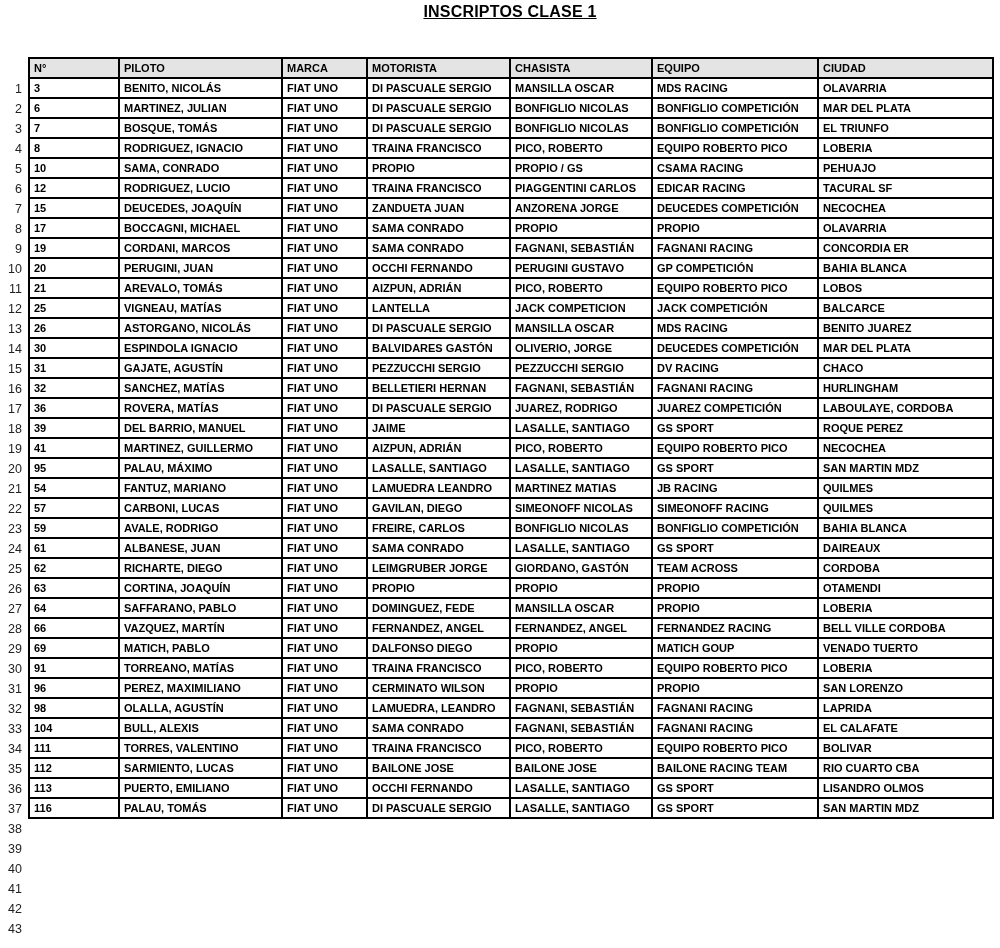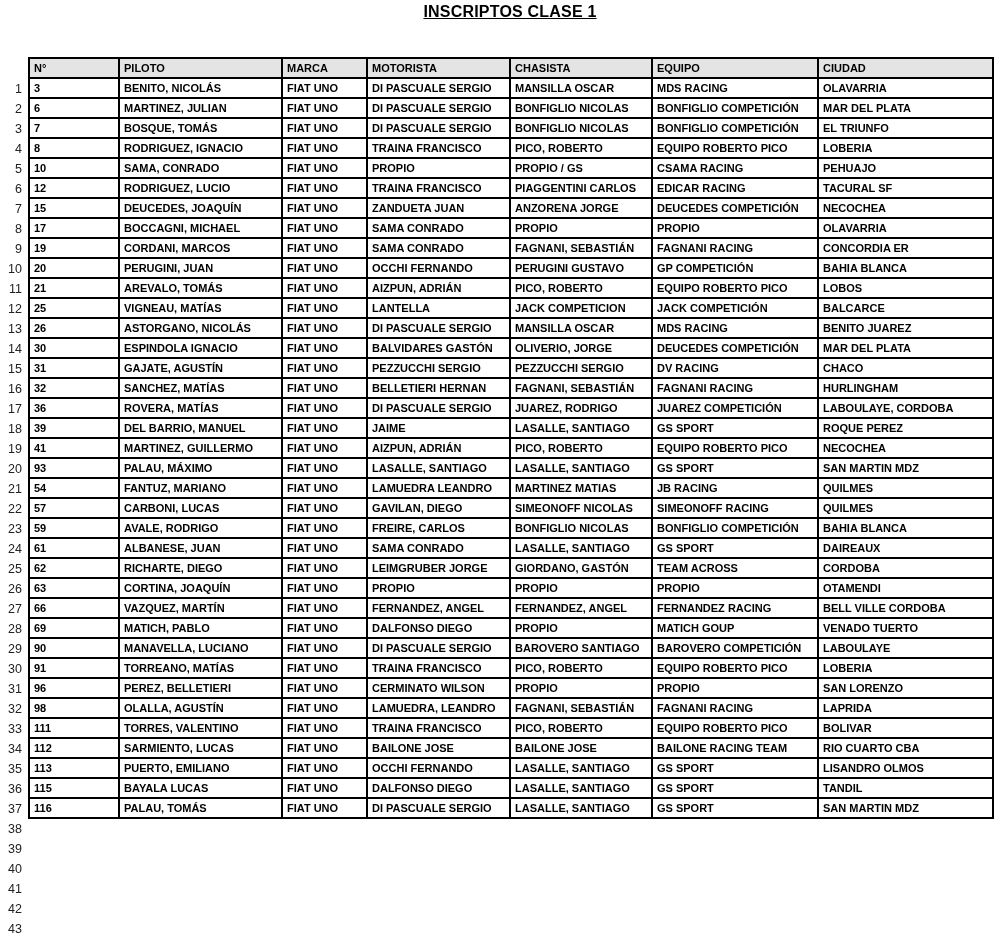--- a/index.html
+++ b/index.html
@@ -304,21 +304,21 @@
           <tr>
             <td>41</td>
             <td>MARTINEZ, GUILLERMO</td>
             <td>FIAT UNO</td>
             <td>AIZPUN, ADRIÁN</td>
             <td>PICO, ROBERTO</td>
             <td>EQUIPO ROBERTO PICO</td>
             <td>NECOCHEA</td>
           </tr>
           <tr>
-            <td>93</td>
+            <td>95</td>
             <td>PALAU, MÁXIMO</td>
             <td>FIAT UNO</td>
             <td>LASALLE, SANTIAGO</td>
             <td>LASALLE, SANTIAGO</td>
             <td>GS SPORT</td>
             <td>SAN MARTIN MDZ</td>
           </tr>
           <tr>
             <td>54</td>
             <td>FANTUZ, MARIANO</td>
@@ -367,74 +367,83 @@
           <tr>
             <td>63</td>
             <td>CORTINA, JOAQUÍN</td>
             <td>FIAT UNO</td>
             <td>PROPIO</td>
             <td>PROPIO</td>
             <td>PROPIO</td>
             <td>OTAMENDI</td>
           </tr>
           <tr>
+            <td>64</td>
+            <td>SAFFARANO, PABLO</td>
+            <td>FIAT UNO</td>
+            <td>DOMINGUEZ, FEDE</td>
+            <td>MANSILLA OSCAR</td>
+            <td>PROPIO</td>
+            <td>LOBERIA</td>
+          </tr>
+          <tr>
             <td>66</td>
             <td>VAZQUEZ, MARTÍN</td>
             <td>FIAT UNO</td>
             <td>FERNANDEZ, ANGEL</td>
             <td>FERNANDEZ, ANGEL</td>
             <td>FERNANDEZ RACING</td>
             <td>BELL VILLE CORDOBA</td>
           </tr>
           <tr>
             <td>69</td>
             <td>MATICH, PABLO</td>
             <td>FIAT UNO</td>
             <td>DALFONSO DIEGO</td>
             <td>PROPIO</td>
             <td>MATICH GOUP</td>
             <td>VENADO TUERTO</td>
           </tr>
           <tr>
-            <td>90</td>
-            <td>MANAVELLA, LUCIANO</td>
-            <td>FIAT UNO</td>
-            <td>DI PASCUALE SERGIO</td>
-            <td>BAROVERO SANTIAGO</td>
-            <td>BAROVERO COMPETICIÓN</td>
-            <td>LABOULAYE</td>
-          </tr>
-          <tr>
             <td>91</td>
             <td>TORREANO, MATÍAS</td>
             <td>FIAT UNO</td>
             <td>TRAINA FRANCISCO</td>
             <td>PICO, ROBERTO</td>
             <td>EQUIPO ROBERTO PICO</td>
             <td>LOBERIA</td>
           </tr>
           <tr>
             <td>96</td>
-            <td>PEREZ, BELLETIERI</td>
+            <td>PEREZ, MAXIMILIANO</td>
             <td>FIAT UNO</td>
             <td>CERMINATO WILSON</td>
             <td>PROPIO</td>
             <td>PROPIO</td>
             <td>SAN LORENZO</td>
           </tr>
           <tr>
             <td>98</td>
             <td>OLALLA, AGUSTÍN</td>
             <td>FIAT UNO</td>
             <td>LAMUEDRA, LEANDRO</td>
             <td>FAGNANI, SEBASTIÁN</td>
             <td>FAGNANI RACING</td>
             <td>LAPRIDA</td>
           </tr>
           <tr>
+            <td>104</td>
+            <td>BULL, ALEXIS</td>
+            <td>FIAT UNO</td>
+            <td>SAMA CONRADO</td>
+            <td>FAGNANI, SEBASTIÁN</td>
+            <td>FAGNANI RACING</td>
+            <td>EL CALAFATE</td>
+          </tr>
+          <tr>
             <td>111</td>
             <td>TORRES, VALENTINO</td>
             <td>FIAT UNO</td>
             <td>TRAINA FRANCISCO</td>
             <td>PICO, ROBERTO</td>
             <td>EQUIPO ROBERTO PICO</td>
             <td>BOLIVAR</td>
           </tr>
           <tr>
             <td>112</td>
@@ -446,29 +455,20 @@
             <td>RIO CUARTO CBA</td>
           </tr>
           <tr>
             <td>113</td>
             <td>PUERTO, EMILIANO</td>
             <td>FIAT UNO</td>
             <td>OCCHI FERNANDO</td>
             <td>LASALLE, SANTIAGO</td>
             <td>GS SPORT</td>
             <td>LISANDRO OLMOS</td>
-          </tr>
-          <tr>
-            <td>115</td>
-            <td>BAYALA LUCAS</td>
-            <td>FIAT UNO</td>
-            <td>DALFONSO DIEGO</td>
-            <td>LASALLE, SANTIAGO</td>
-            <td>GS SPORT</td>
-            <td>TANDIL</td>
           </tr>
           <tr>
             <td>116</td>
             <td>PALAU, TOMÁS</td>
             <td>FIAT UNO</td>
             <td>DI PASCUALE SERGIO</td>
             <td>LASALLE, SANTIAGO</td>
             <td>GS SPORT</td>
             <td>SAN MARTIN MDZ</td>
           </tr>

